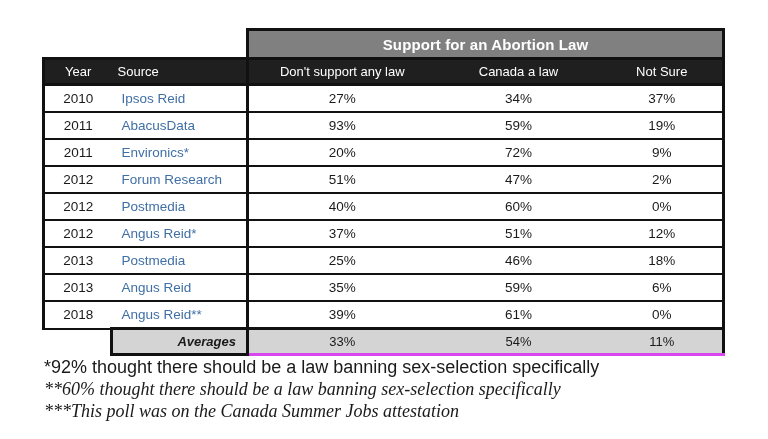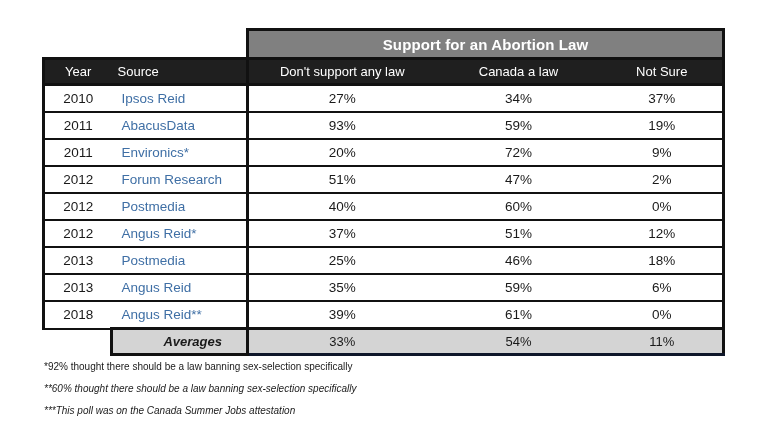--- a/index.html
+++ b/index.html
@@ -111,49 +111,49 @@
   }
   tr.avgrow td.a-year {
     background: #ffffff;
     border: none;
   }
   tr.avgrow td.a-label {
     background: #d4d4d4;
     font-weight: bold;
     font-style: italic;
     text-align: right;
-    padding-right: 24px;
+    padding-right: 10px;
     border-top: 3px solid #111111;
     border-bottom: 3px solid #111111;
     border-left: 3px solid #111111;
     border-right: 3px solid #111111;
     margin-top: 48px;
   }
   tr.avgrow td.a-val {
     background: #d4d4d4;
     border-top: 3px solid #111111;
-    border-bottom: 3px solid #0f172a;
+    border-bottom: 3px solid #d946ef;
   }
   tr.avgrow td.a-dsal { border-left: 3px solid #111111; }
   tr.avgrow td.a-ns   { border-right: 3px solid #111111; }
 
   
   .footnotes {
     position: absolute;
     left: 44px;
     top: 356px;
     width: 700px;
   }
   .footnote {
-    font-size: 10px;
+    font-size: 18px;
     line-height: 22px;
     color: #1a1a1a;
     white-space: nowrap;
   }
-  .footnote.italic { font-style: italic; }
+  .footnote.italic { font-style: italic; font-family: Liberation Serif, serif; }
 </style>
 </head>
 <body>
 
 <div class="page">
 
   <div class="table-wrap">
     <table class="poll">
       <colgroup>
         <col class="c-year">

